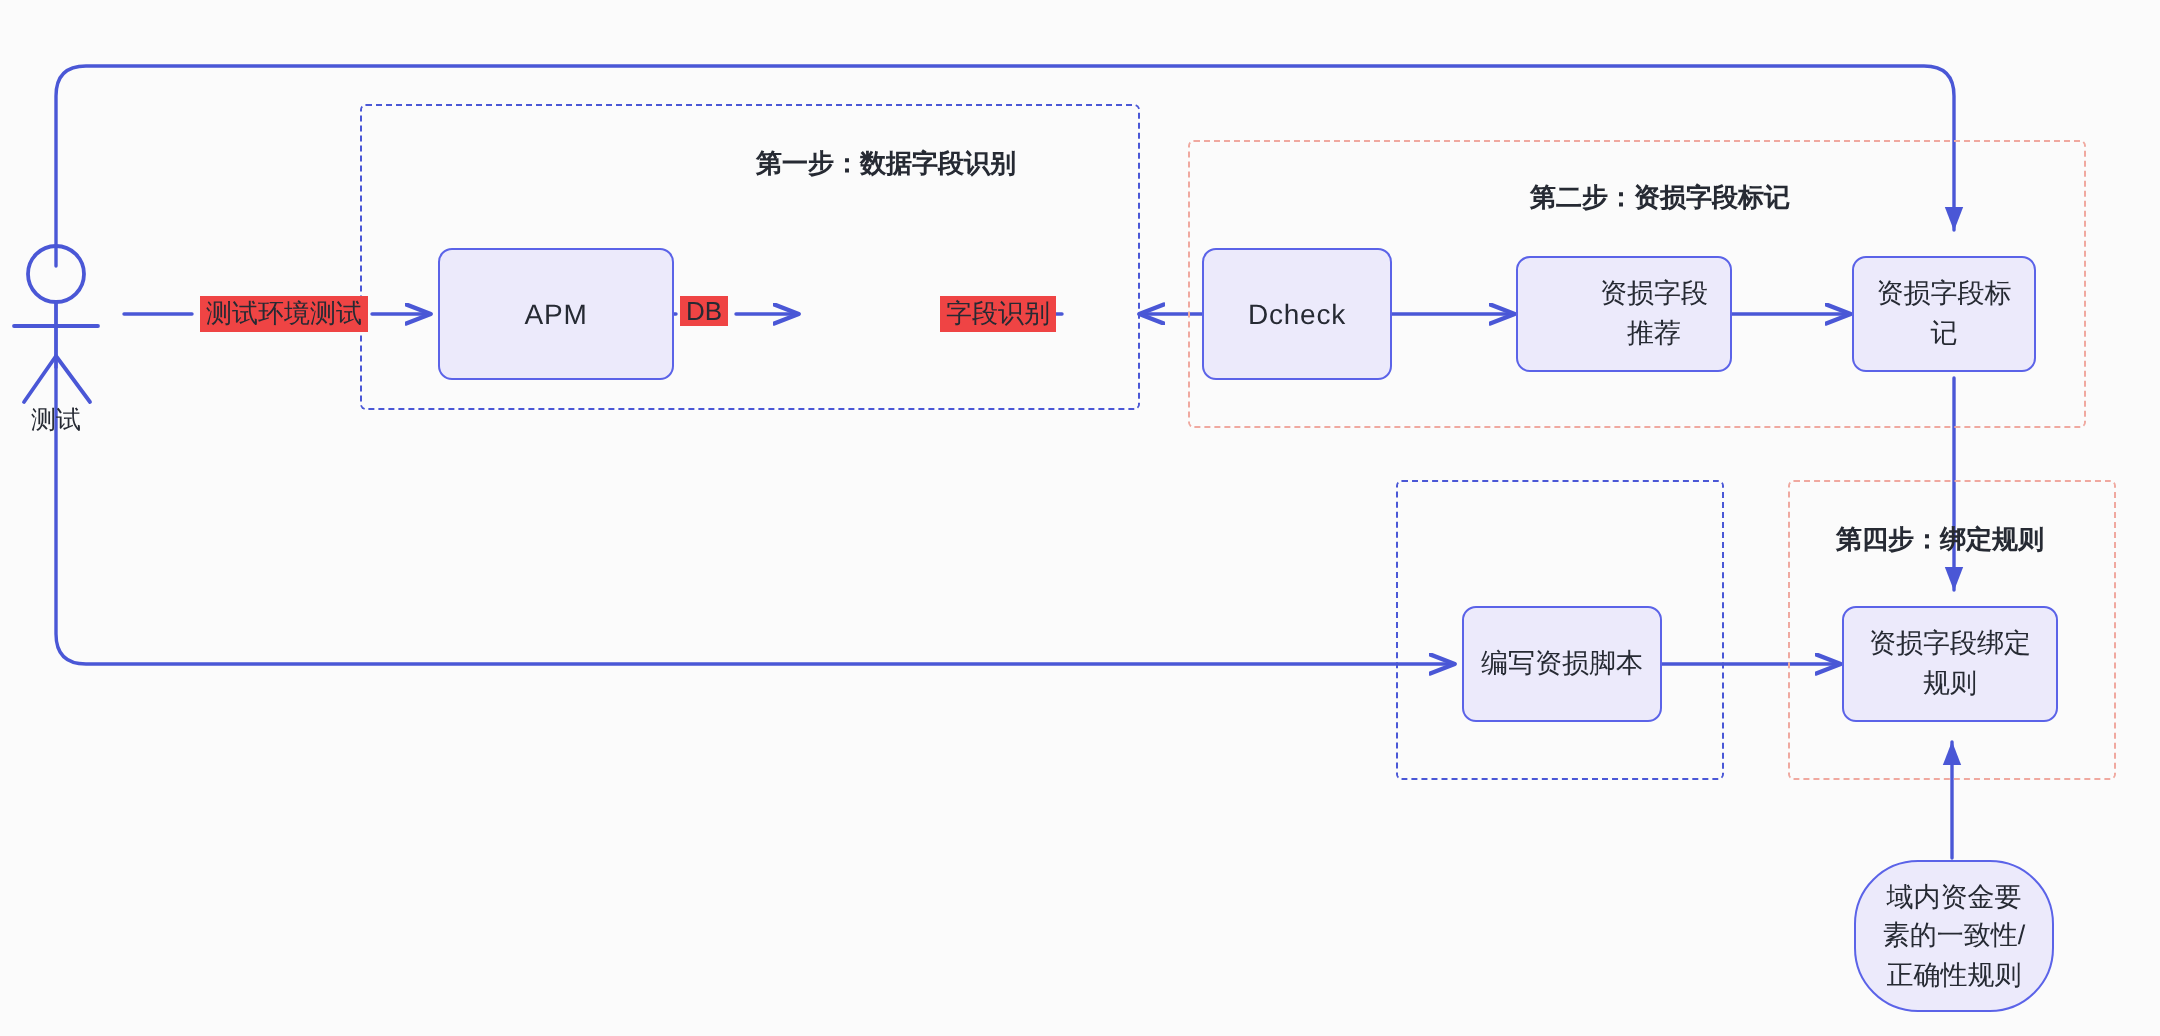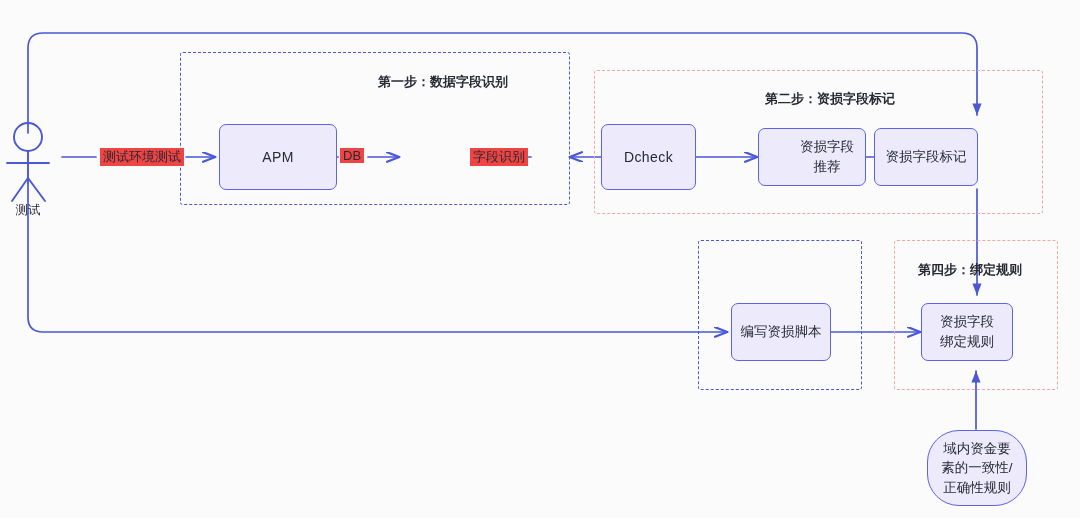--- a/index.html
+++ b/index.html
@@ -119,25 +119,25 @@
   <div class="grouplabel" style="left:765px;top:90px;">第二步：资损字段标记</div>
   <div class="grouplabel" style="left:918px;top:261px;">第四步：绑定规则</div>
 
   <div class="node en" style="left:219px;top:124px;width:118px;height:66px;">APM</div>
 
 
   <div class="node en" style="left:601px;top:124px;width:95px;height:66px;">Dcheck</div>
 
   <div class="node" style="left:758px;top:128px;width:108px;height:58px;padding-left:36px;">资损字段推荐</div>
 
-  <div class="node" style="left:874px;top:128px;width:104px;height:58px;">资损字段标记</div>
+  <div class="node" style="left:926px;top:128px;width:92px;height:58px;">资损字段标记</div>
 
   <div class="node" style="left:731px;top:303px;width:100px;height:58px;">编写资损脚本</div>
 
-  <div class="node" style="left:921px;top:303px;width:92px;height:58px;padding:0 12px;">资损字段绑定规则</div>
+  <div class="node" style="left:921px;top:303px;width:108px;height:58px;padding:0 12px;">资损字段绑定规则</div>
 
   <div class="node" style="left:927px;top:430px;width:100px;height:76px;padding:0 9px;border-radius:32px;">域内资金要素的一致性/正确性规则</div>
 
   <div class="edgelabel" style="left:100px;top:148px;">测试环境测试</div>
   <div class="edgelabel" style="left:340px;top:148px;">DB</div>
   <div class="edgelabel" style="left:528px;top:148px;transform:translateX(-100%);">字段识别</div>
 
   <div class="actorlabel" style="left:28px;top:202px;transform:translateX(-50%);">测试</div>
 
 </div>

